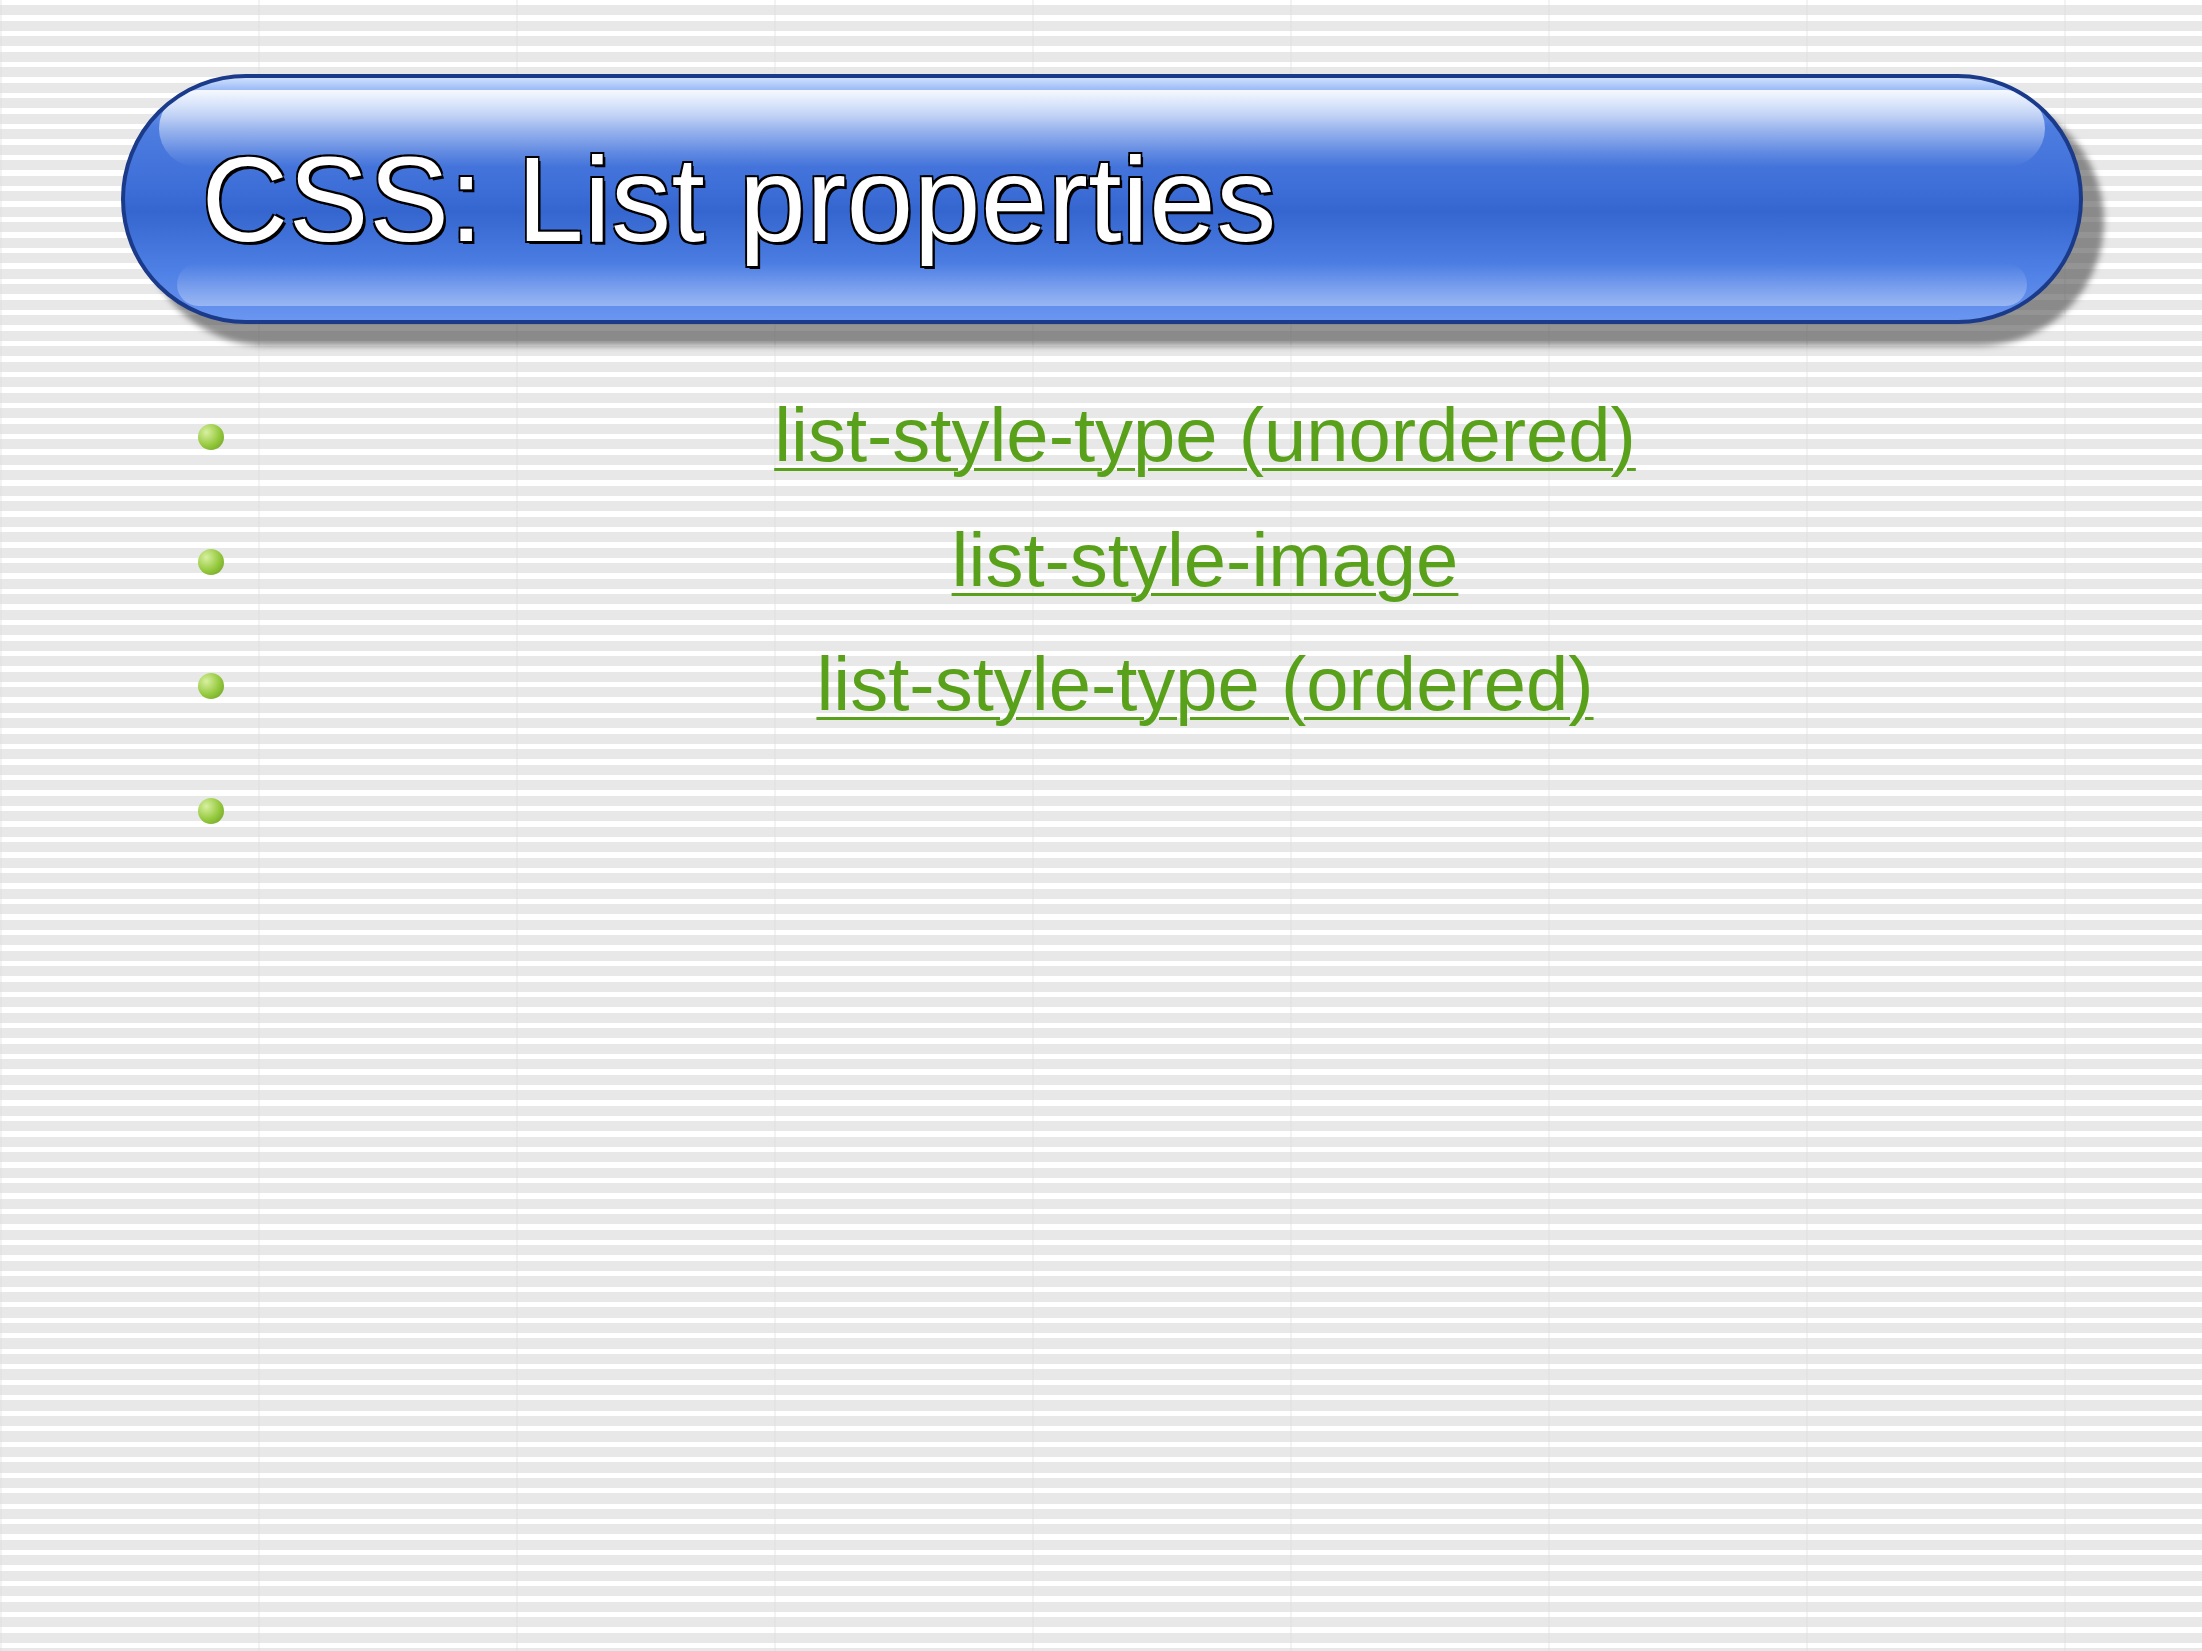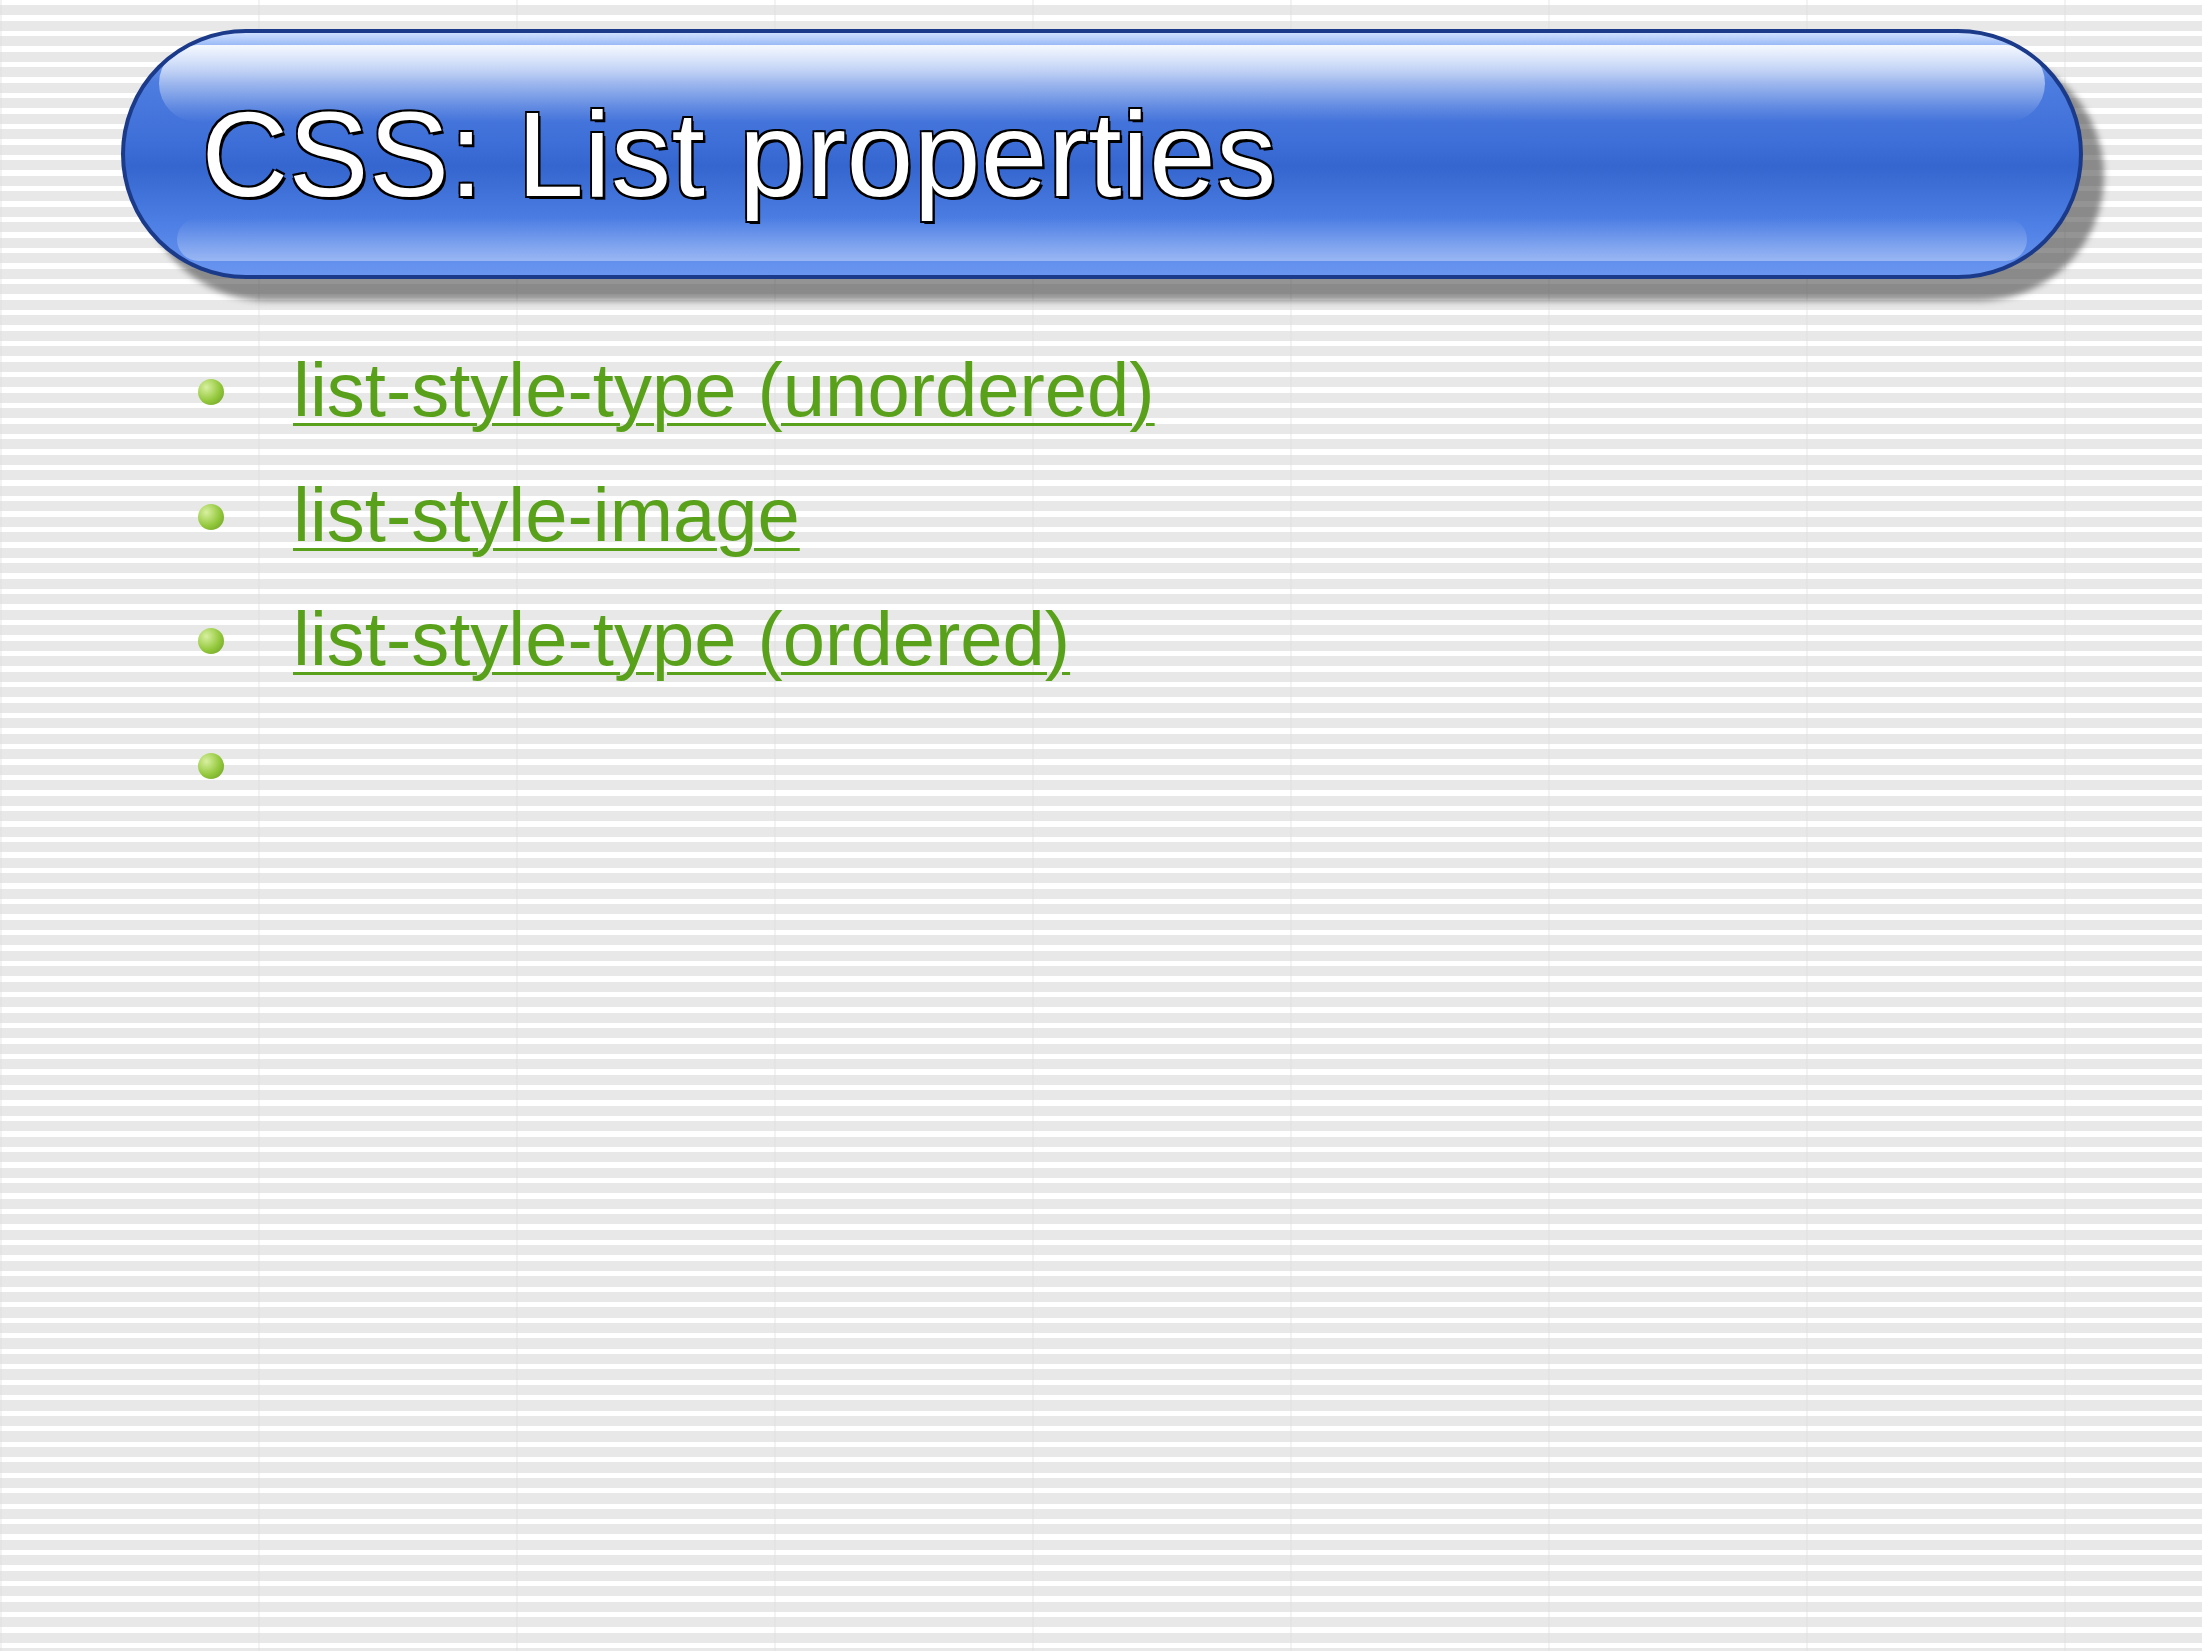--- a/index.html
+++ b/index.html
@@ -37,21 +37,21 @@
       transparent 258px
     );
     pointer-events: none;
   }
 
   .slide {
     position: relative;
     width: 2203px;
     height: 1652px;
     box-sizing: border-box;
-    padding: 29px 86px 0 86px;
+    padding: 74px 86px 0 86px;
   }
 
   
   .title-wrap {
     position: relative;
     width: 1962px;
     height: 250px;
     margin: 0 auto 69px auto;
   }
   .title-shadow {
@@ -140,20 +140,21 @@
   ul.links {
     list-style: none;
     margin: 0;
     padding: 0 0 0 112px;
   }
   ul.links li {
     position: relative;
     margin: 0 0 41px 0;
     padding-left: 95px;
     line-height: 1.1;
+    text-align: center;
   }
   .bullet-dot {
     position: absolute;
     left: 0;
     top: 31px;
     width: 26px;
     height: 26px;
     border-radius: 50%;
     background: radial-gradient(circle at 32% 32%, #d8f0a0 0%, #93c83c 55%, #679a23 100%);
   }

